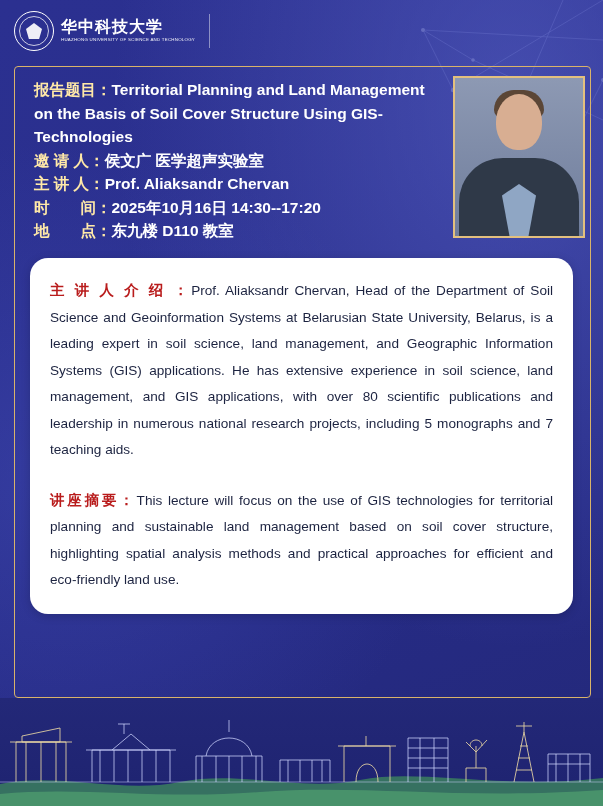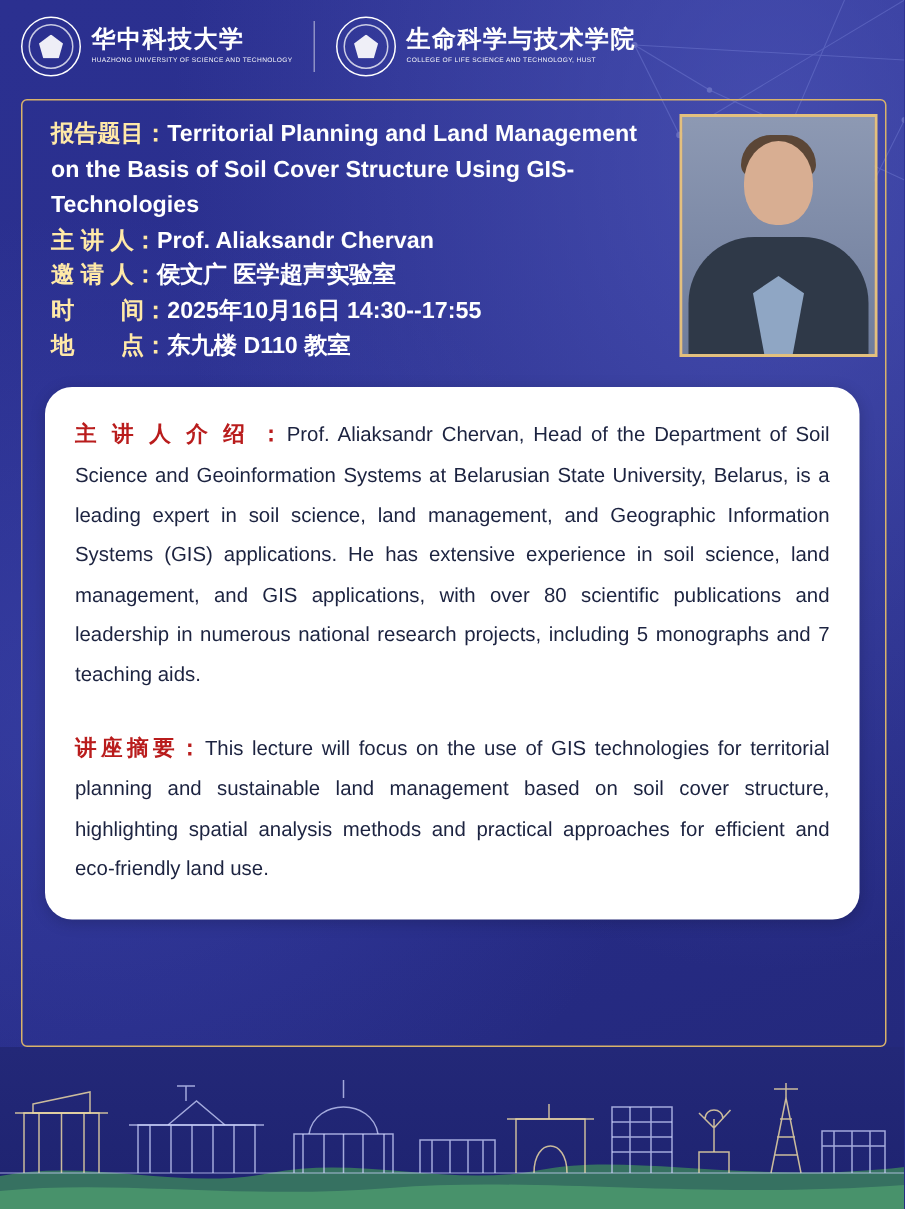--- a/index.html
+++ b/index.html
@@ -241,49 +241,40 @@
     <div class="logo-block">
       <div class="logo-seal">
         <div class="seal-inner"></div>
       </div>
       <div class="logo-text">
         <div class="logo-cn">华中科技大学</div>
         <div class="logo-en">HUAZHONG UNIVERSITY OF SCIENCE AND TECHNOLOGY</div>
       </div>
     </div>
     <div class="logo-divider"></div>
-    <div class="logo-block">
-      <div class="logo-seal">
-        <div class="seal-inner"></div>
-      </div>
-      <div class="logo-text">
-        <div class="logo-cn">生命科学与技术学院</div>
-        <div class="logo-en">COLLEGE OF LIFE SCIENCE AND TECHNOLOGY, HUST</div>
-      </div>
-    </div>
   </div>
 
   <div class="gold-frame"></div>
 
   <div class="title-area">
     <div class="title-text">
       <div class="topic">
         <span class="lbl">报告题目：</span><span class="val">Territorial Planning and Land Management on the Basis of Soil Cover Structure Using GIS-Technologies</span>
       </div>
       <div class="row">
+        <span class="lbl">邀 请 人：</span>
+          <span class="val">侯文广 医学超声实验室</span>
+      </div>
+      <div class="row">
         <span class="lbl">主 讲 人：</span>
           <span class="val">Prof. Aliaksandr Chervan</span>
       </div>
       <div class="row">
-        <span class="lbl">邀 请 人：</span>
-          <span class="val">侯文广 医学超声实验室</span>
-      </div>
-      <div class="row">
         <span class="lbl">时　　间：</span>
-          <span class="val">2025年10月16日 14:30--17:55</span>
+          <span class="val">2025年10月16日 14:30--17:20</span>
       </div>
       <div class="row">
         <span class="lbl">地　　点：</span>
           <span class="val">东九楼 D110 教室</span>
       </div>
     </div>
     <div class="portrait">
       <div class="bg"></div>
       <div class="body"></div>
       <div class="shirt"></div>

